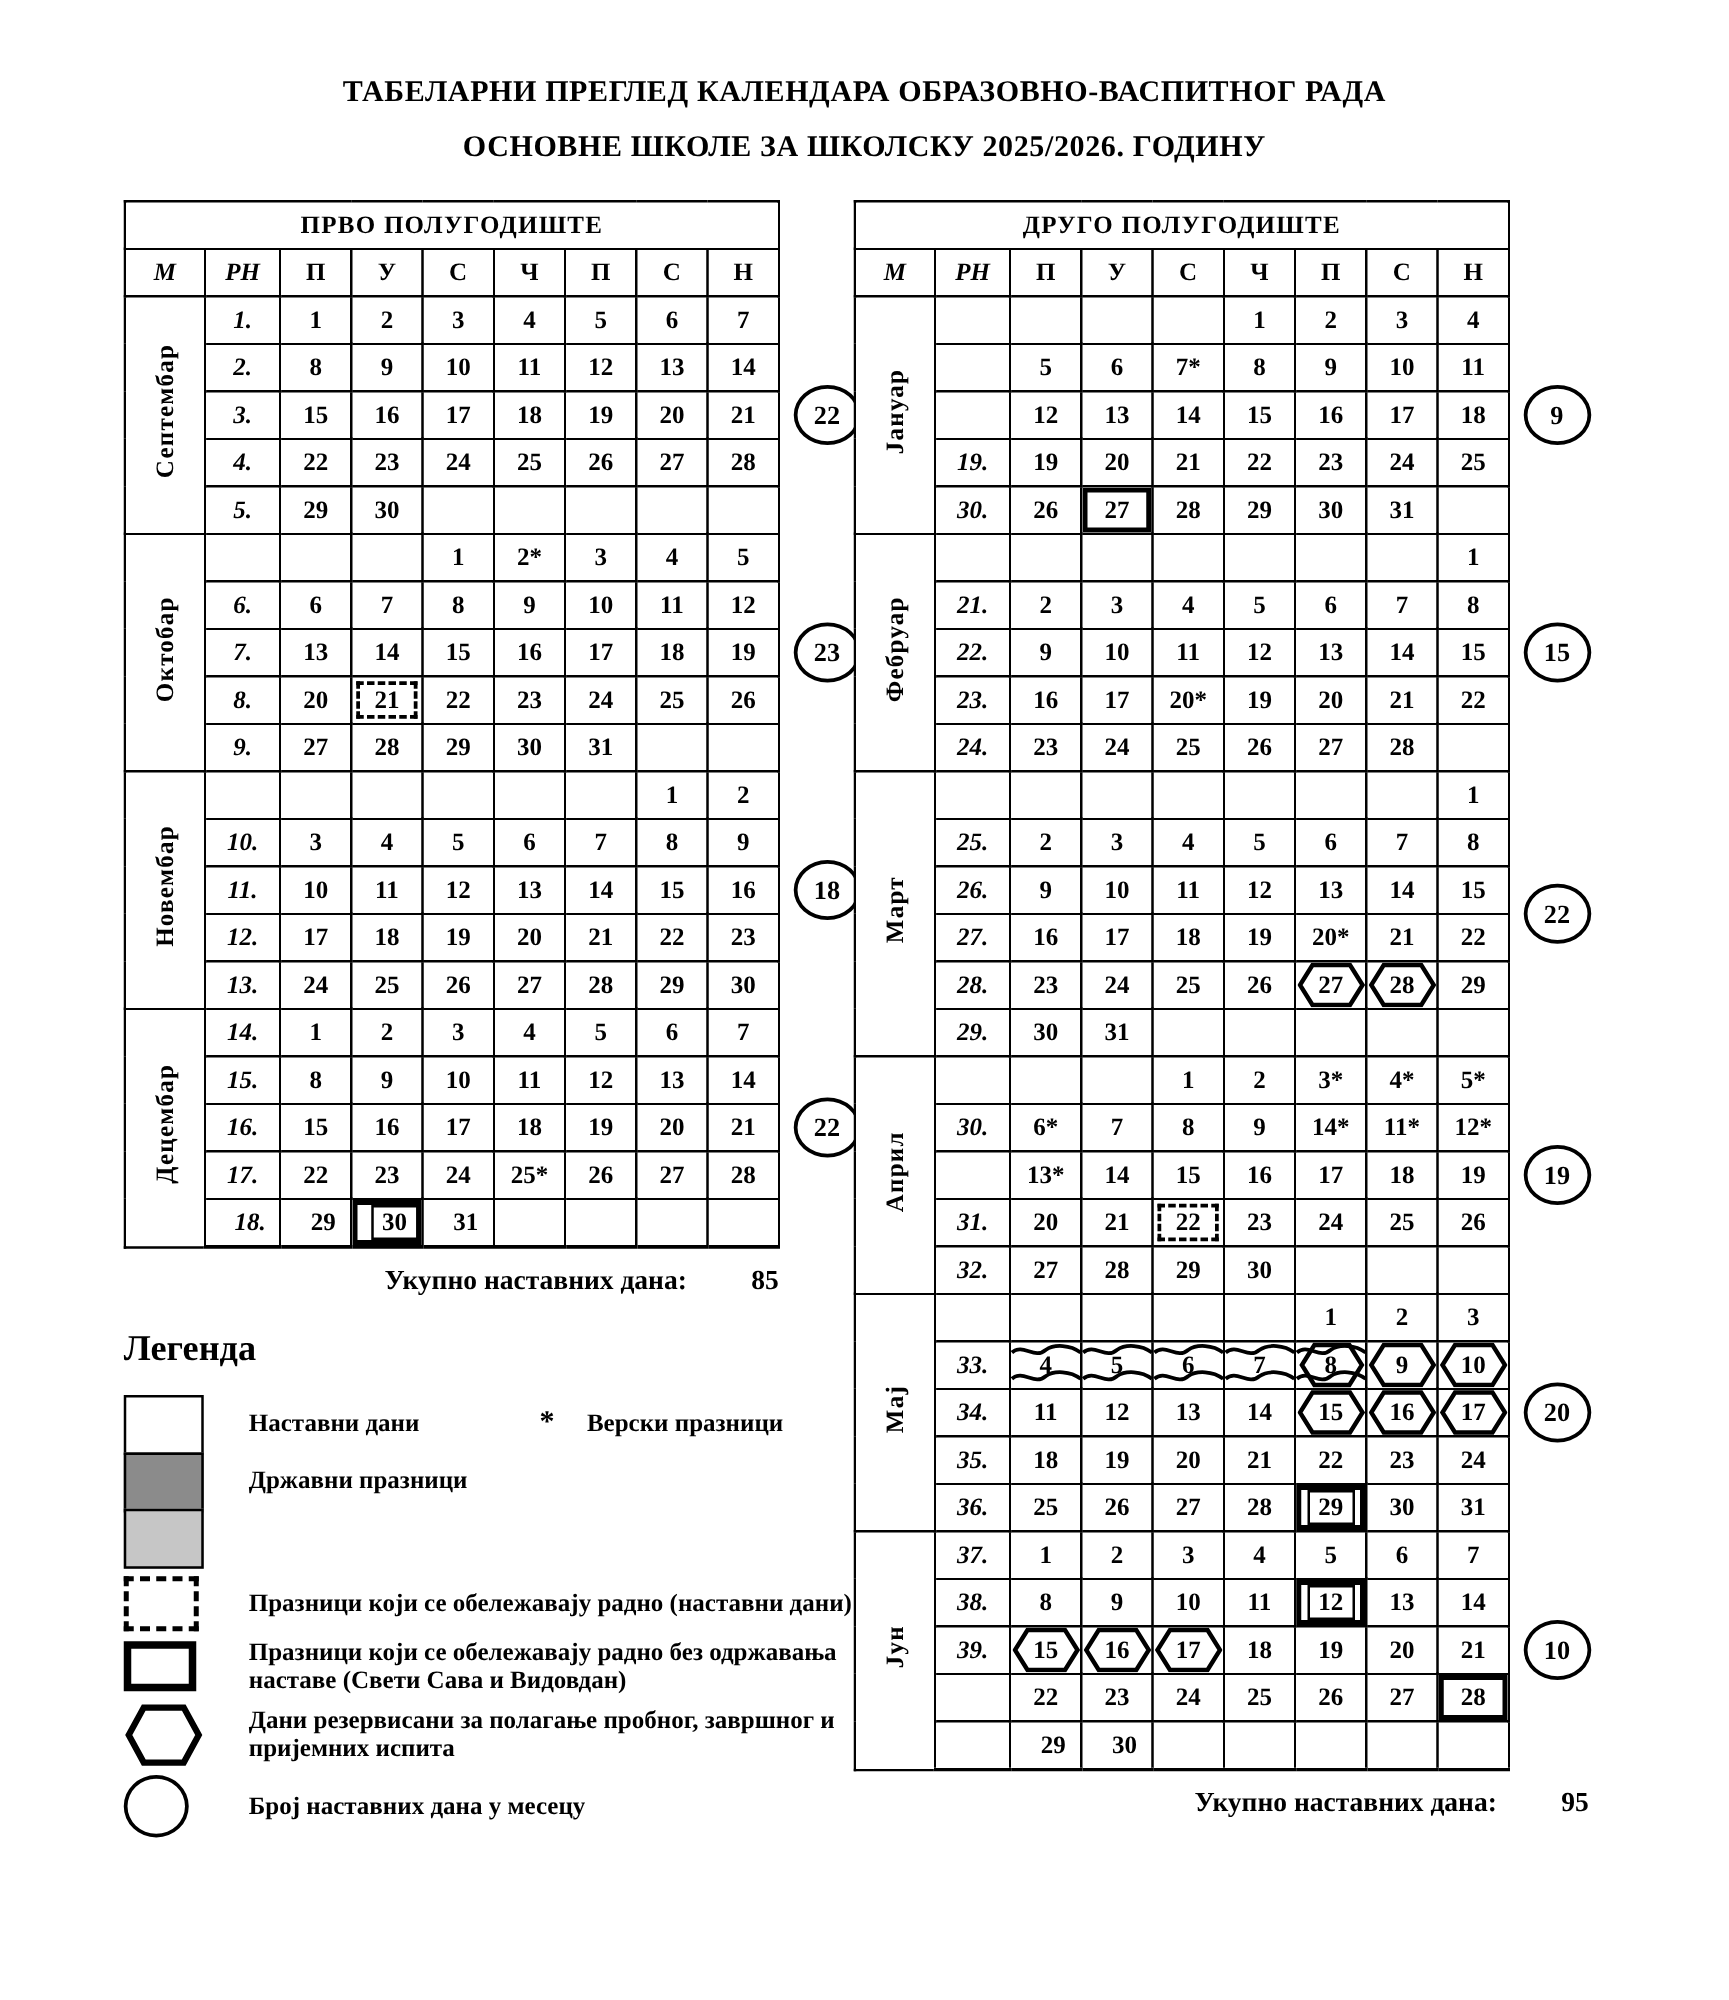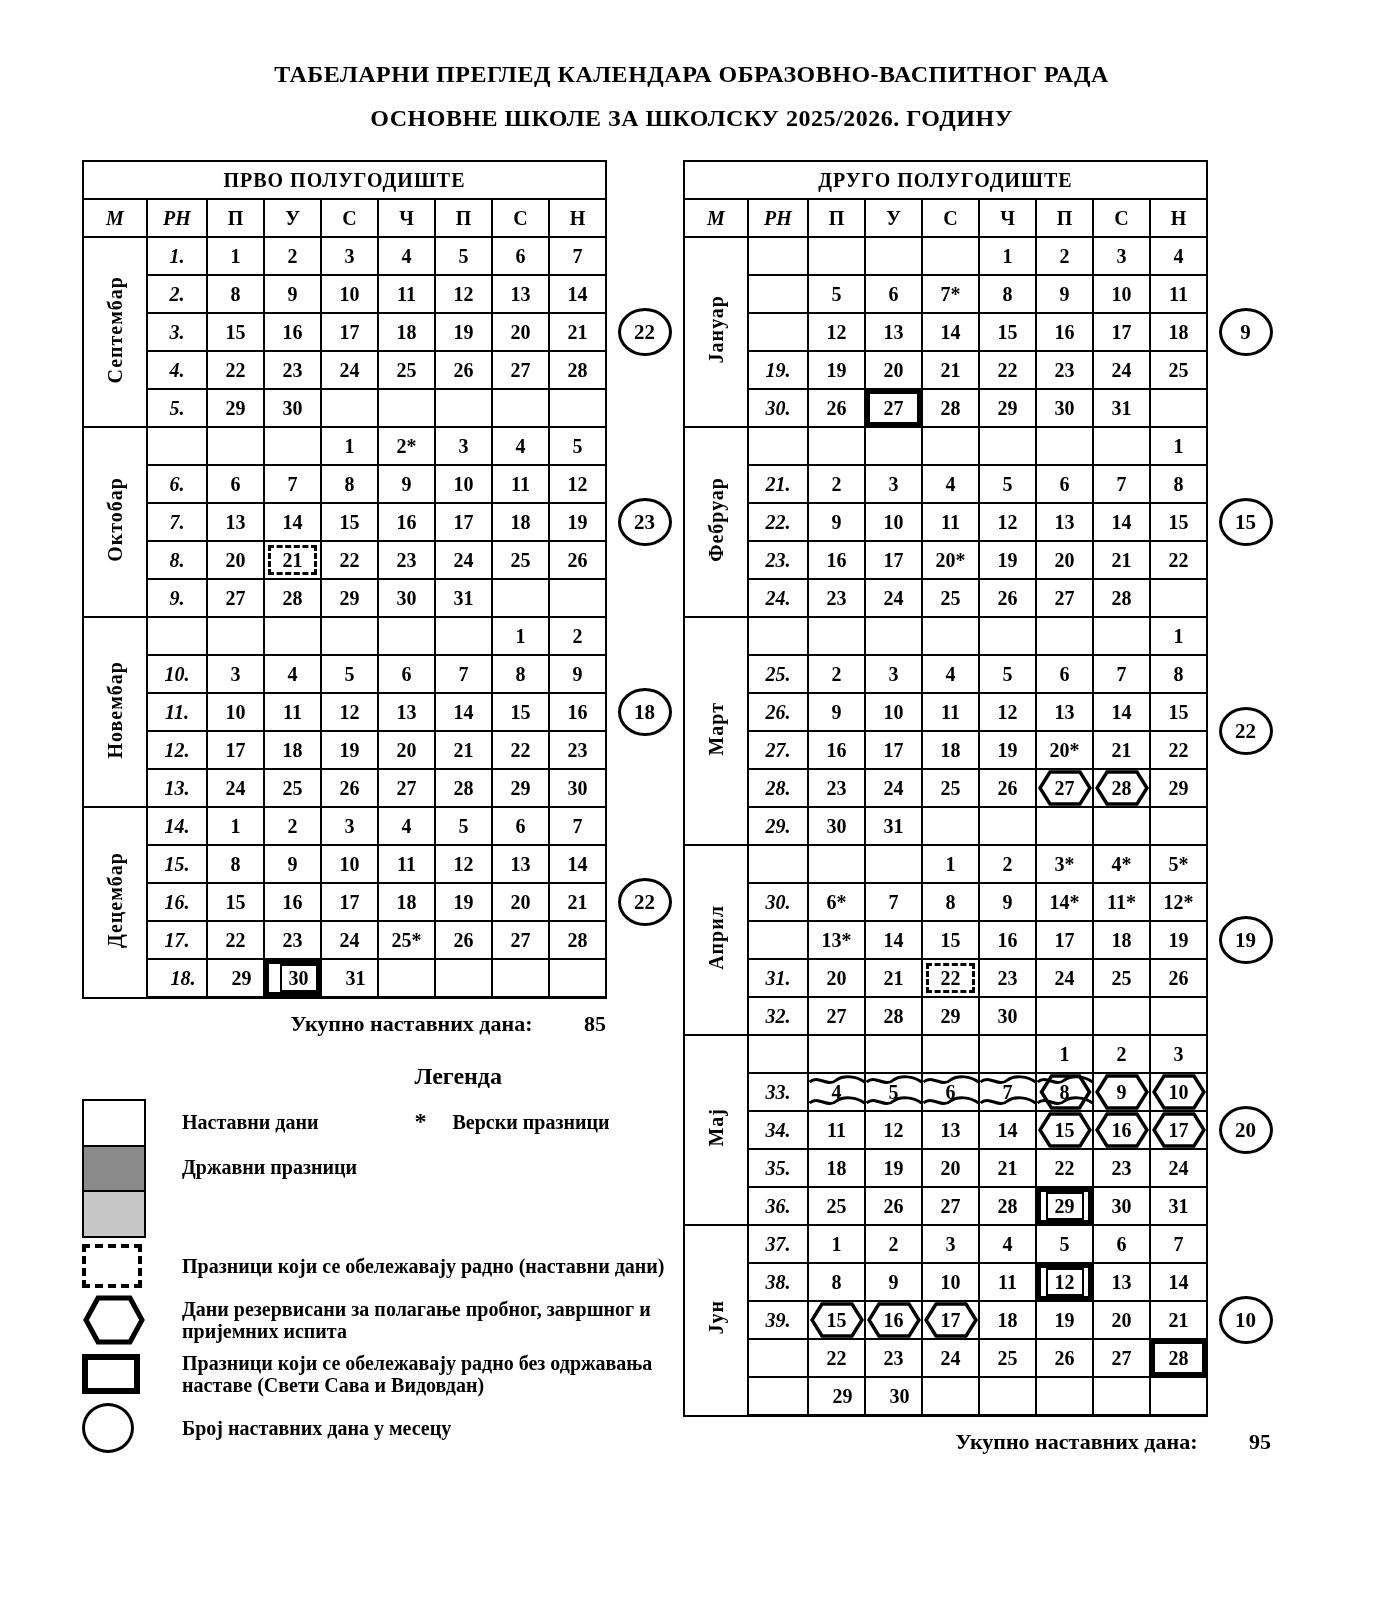--- a/index.html
+++ b/index.html
@@ -4,21 +4,21 @@
 <style>
   html,body{margin:0;padding:0;}
   body{
     width:1383px;height:1600px;position:relative;background:#fff;color:#000;
     font-family:"Liberation Serif","DejaVu Serif",serif;font-weight:bold;
   }
   
   .main-title{position:absolute;top:52px;left:0;width:100%;text-align:center;
     font-size:24px;line-height:44px;letter-spacing:.5px;}
   
-  .col-left{position:absolute;left:82px;top:160px;width:600px;}
+  .col-left{position:absolute;left:99px;top:160px;width:600px;}
   .col-right{position:absolute;left:683px;top:160px;width:620px;}
   
   table.cal{border-collapse:collapse;table-layout:fixed;}
   table.cal td{border:2px solid #000;text-align:center;vertical-align:middle;
     font-size:20px;height:36px;padding:0;position:relative;background:#fff;}
   table.cal tr.trow{height:38px;}
   td.ttl{border:3px solid #000;font-size:23px;height:40px;letter-spacing:1px;}
   td.hd{font-size:21px;border-bottom:3px solid #000;}
   td.hd.it, td.rnh{font-style:italic;}
   td.lg{background:#c6c6c6;}
@@ -43,21 +43,21 @@
   svg.cellsvg{position:absolute;left:50%;top:50%;transform:translate(-50%,-50%);z-index:1;}
   
   .circ{display:inline-flex;width:48px;height:42px;border:3px solid #000;border-radius:50%;
     align-items:center;justify-content:center;font-size:21px;margin-left:10px;}
   td.circcell{vertical-align:middle;text-align:left;}
   
   .total-line{margin-top:12px;text-align:right;font-size:22px;padding-right:60px;}
   .total-line .tv{display:inline-block;margin-left:46px;}
   
   .legend{margin-top:26px;width:600px;}
-  .legend-title{text-align:right;font-size:24px;margin-bottom:9px;width:420px;}
+  .legend-title{text-align:left;font-size:29px;margin-bottom:20px;width:420px;}
   .lrow{display:flex;align-items:center;margin-bottom:6px;}
   .swz{width:100px;flex:0 0 100px;display:flex;justify-content:flex-start;}
   .llab{font-size:20px;line-height:1.12;}
   .sw-box{width:64px;height:48px;border:2.5px solid #000;box-sizing:border-box;}
   .sw-white{background:#fff;margin-bottom:-2.5px;}
   .sw-dark{background:#8b8b8b;margin-bottom:-2.5px;}
   .sw-light{background:#c6c6c6;}
   .sw-dash{width:60px;height:44px;border:4px dashed #000;box-sizing:border-box;}
   .sw-thick{width:58px;height:40px;border:6px solid #000;box-sizing:border-box;}
   .sw-dblo{width:62px;height:44px;border:5px solid #000;box-sizing:border-box;display:flex;align-items:center;justify-content:center;}
@@ -345,31 +345,31 @@
         </div>
     </div>
     <div class="lrow">
       <div class="swz">
           <div class="sw-dash"></div>
         </div>
       <div class="llab">Празници који се обележавају радно (наставни дани)</div>
     </div>
     <div class="lrow">
       <div class="swz">
+          <div class="sw-thick"></div>
+        </div>
+      <div class="llab">Празници који се обележавају радно без одржавања наставе (Свети Сава и Видовдан)</div>
+    </div>
+    <div class="lrow">
+      <div class="swz">
         <svg width="64" height="52" viewBox="0 0 64 52">
           <polygon points="16,4 48,4 60,26 48,48 16,48 4,26" fill="none" stroke="#000" stroke-width="5"></polygon>
         </svg>
       </div>
       <div class="llab">Дани резервисани за полагање пробног, завршног и пријемних испита</div>
-    </div>
-    <div class="lrow">
-      <div class="swz">
-          <div class="sw-thick"></div>
-        </div>
-      <div class="llab">Празници који се обележавају радно без одржавања наставе (Свети Сава и Видовдан)</div>
     </div>
     <div class="lrow">
       <div class="swz">
           <div class="sw-circle"></div>
         </div>
       <div class="llab">Број наставних дана у месецу</div>
     </div>
   </div>
 </div>
 

